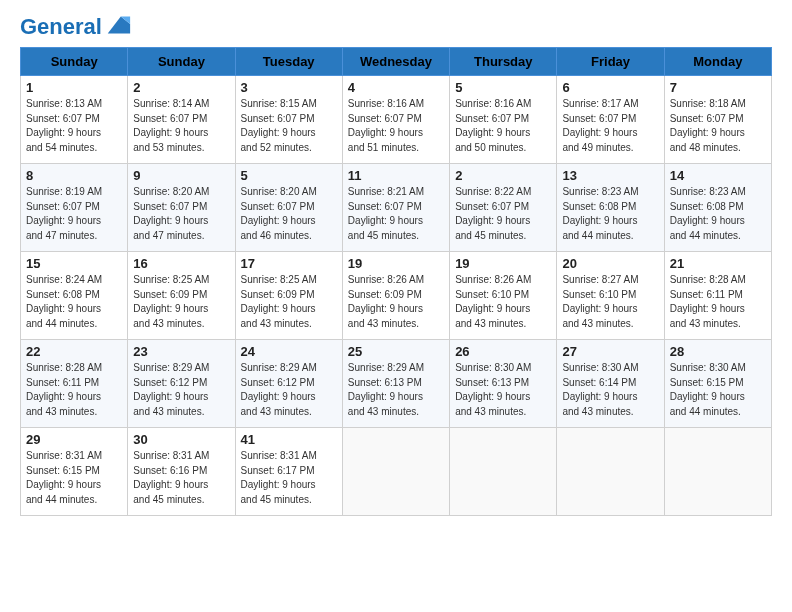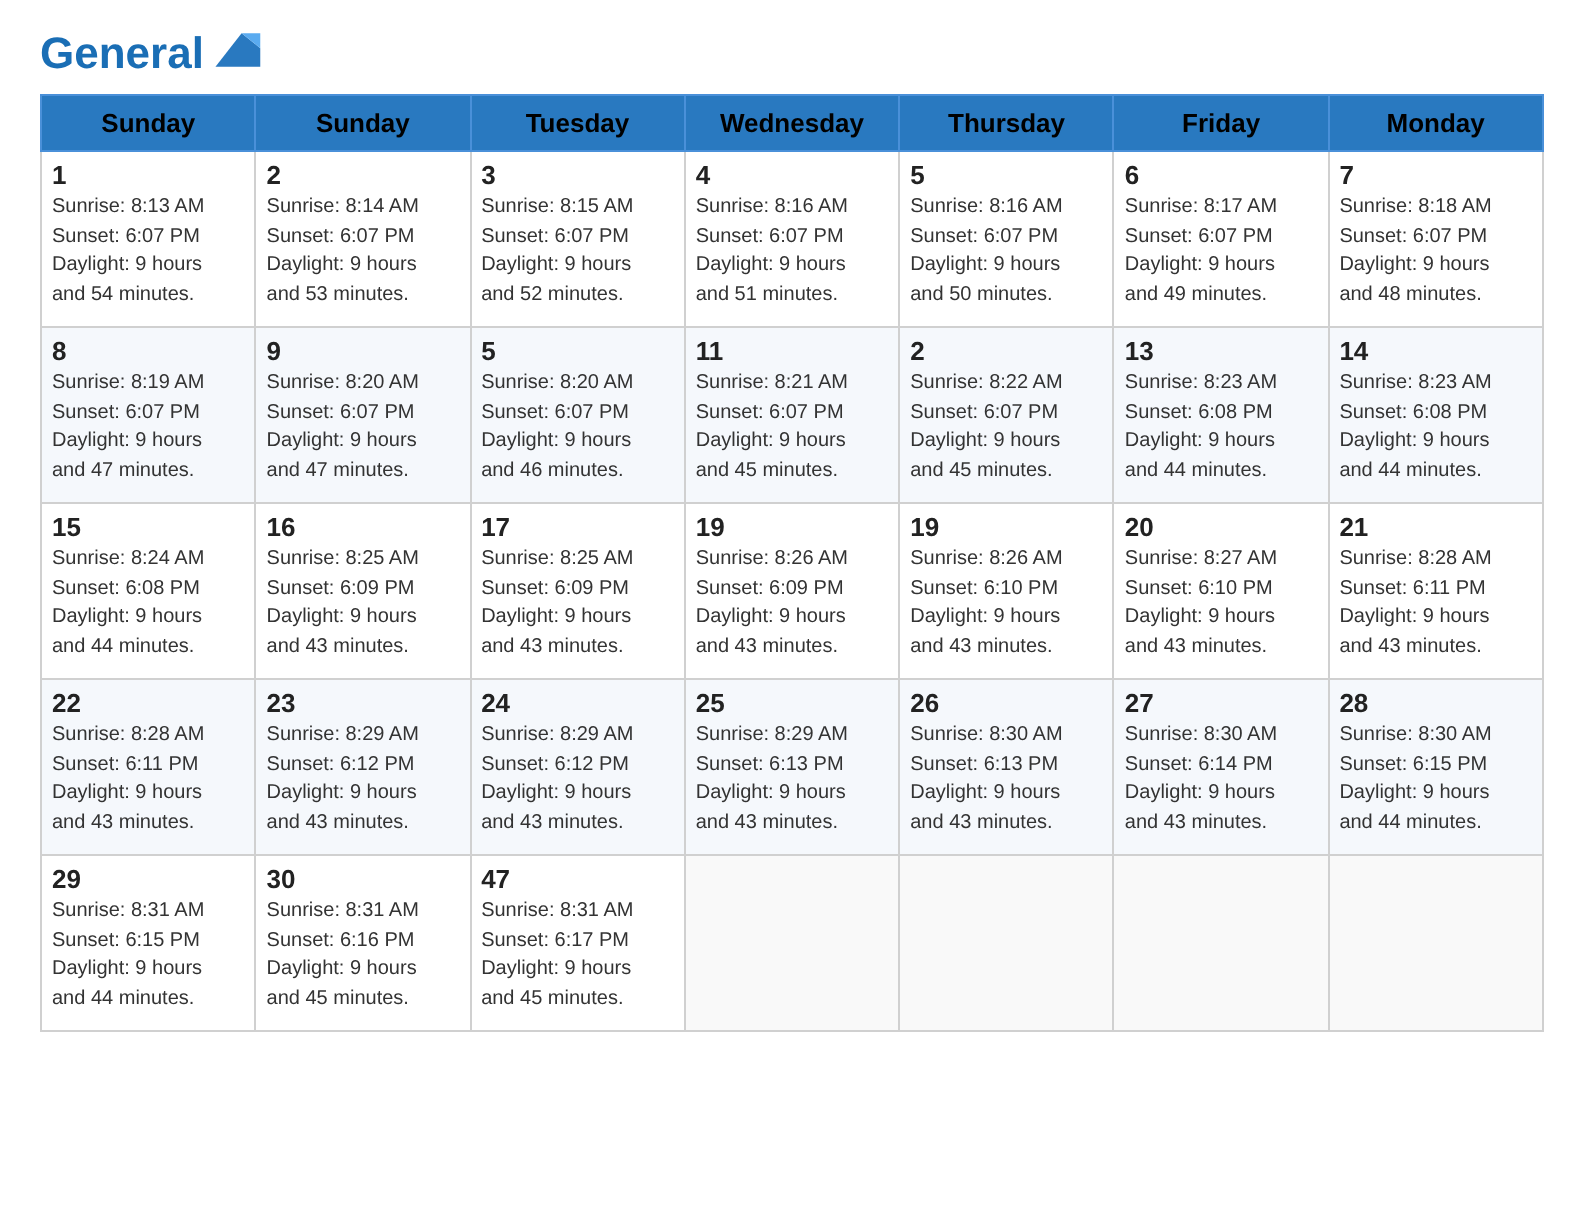--- a/index.html
+++ b/index.html
@@ -254,21 +254,21 @@
         <tr>
           <td>
         <span class="day-num">29</span>
         <div class="day-info">Sunrise: 8:31 AM<br>Sunset: 6:15 PM<br>Daylight: 9 hours<br>and 44 minutes.</div>
       </td>
           <td>
         <span class="day-num">30</span>
         <div class="day-info">Sunrise: 8:31 AM<br>Sunset: 6:16 PM<br>Daylight: 9 hours<br>and 45 minutes.</div>
       </td>
           <td>
-        <span class="day-num">47</span>
+        <span class="day-num">41</span>
         <div class="day-info">Sunrise: 8:31 AM<br>Sunset: 6:17 PM<br>Daylight: 9 hours<br>and 45 minutes.</div>
       </td>
           <td class="empty"></td>
           <td class="empty"></td>
           <td class="empty"></td>
           <td class="empty"></td>
         </tr>
       </tbody>
   </table>
 </div>

